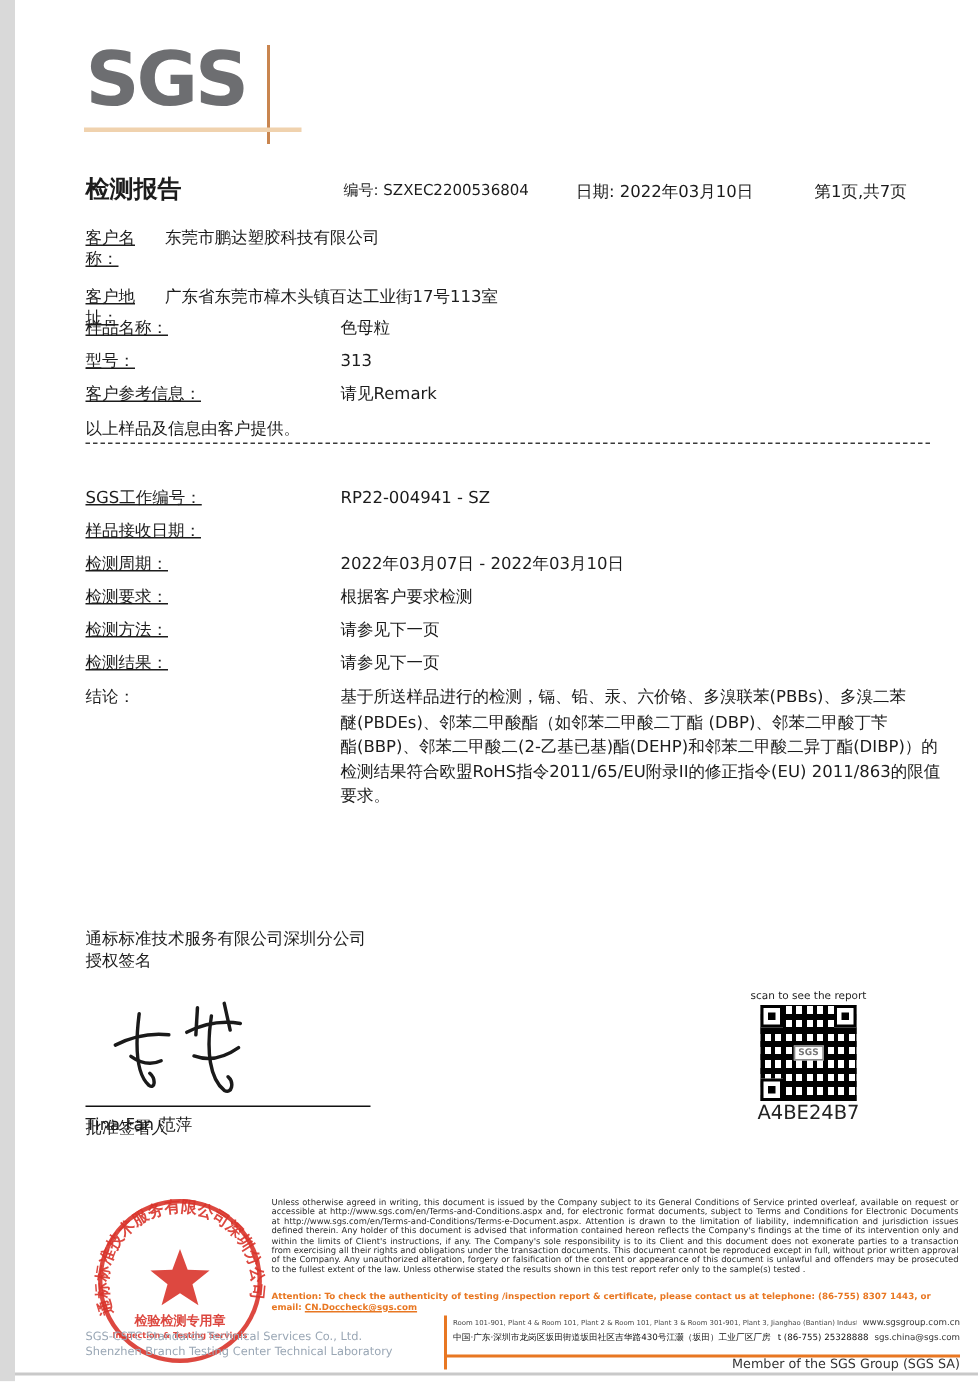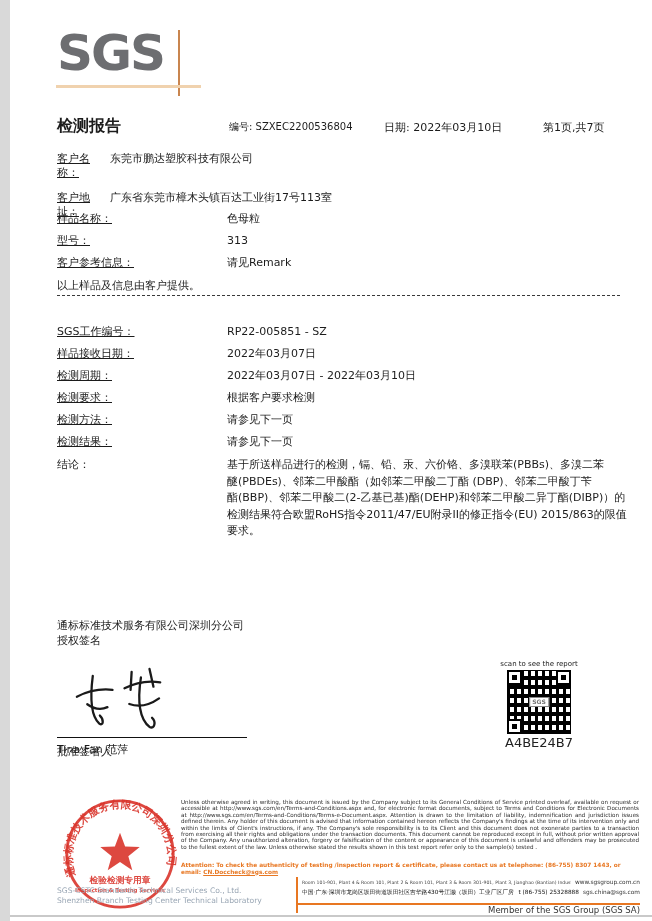--- a/index.html
+++ b/index.html
@@ -129,25 +129,24 @@
       <span class="lbl">客户参考信息：</span>
       <span class="val">请见Remark</span>
     </div>
     <div class="sample-note">以上样品及信息由客户提供。</div>
   </div>
   <div class="dash-sep"></div>
 
   <div class="job-block">
     <div class="row">
       <span class="lbl">SGS工作编号：</span>
-      <span class="val">RP22-005851 - SZ</span>
+      <span class="val">RP22-004941 - SZ</span>
     </div>
     <div class="row">
       <span class="lbl">样品接收日期：</span>
-      <span class="val">2022年03月07日</span>
     </div>
     <div class="row">
       <span class="lbl">检测周期：</span>
       <span class="val">2022年03月07日 - 2022年03月10日</span>
     </div>
     <div class="row">
       <span class="lbl">检测要求：</span>
       <span class="val">根据客户要求检测</span>
     </div>
     <div class="row">
@@ -157,21 +156,21 @@
     <div class="row">
       <span class="lbl">检测结果：</span>
       <span class="val">请参见下一页</span>
     </div>
     <div class="concl-row">
       <span class="lbl">结论：</span>
       <div class="concl-lines">
         <div>基于所送样品进行的检测，镉、铅、汞、六价铬、多溴联苯(PBBs)、多溴二苯</div>
         <div>醚(PBDEs)、邻苯二甲酸酯（如邻苯二甲酸二丁酯 (DBP)、邻苯二甲酸丁苄</div>
         <div>酯(BBP)、邻苯二甲酸二(2-乙基已基)酯(DEHP)和邻苯二甲酸二异丁酯(DIBP)）的</div>
-        <div>检测结果符合欧盟RoHS指令2011/47/EU附录II的修正指令(EU) 2015/863的限值</div>
+        <div>检测结果符合欧盟RoHS指令2011/65/EU附录II的修正指令(EU) 2011/863的限值</div>
         <div>要求。</div>
       </div>
     </div>
   </div>
 
   <div class="sign-block">
     <div class="sign-company">通标标准技术服务有限公司深圳分公司</div>
     <div class="sign-auth">授权签名</div>
     <svg class="signature-svg" width="120" height="72" viewBox="0 0 120 72">
       <g fill="none" stroke="#1a1a1a" stroke-width="2.3" stroke-linecap="round" transform="rotate(-3 60 36)">

